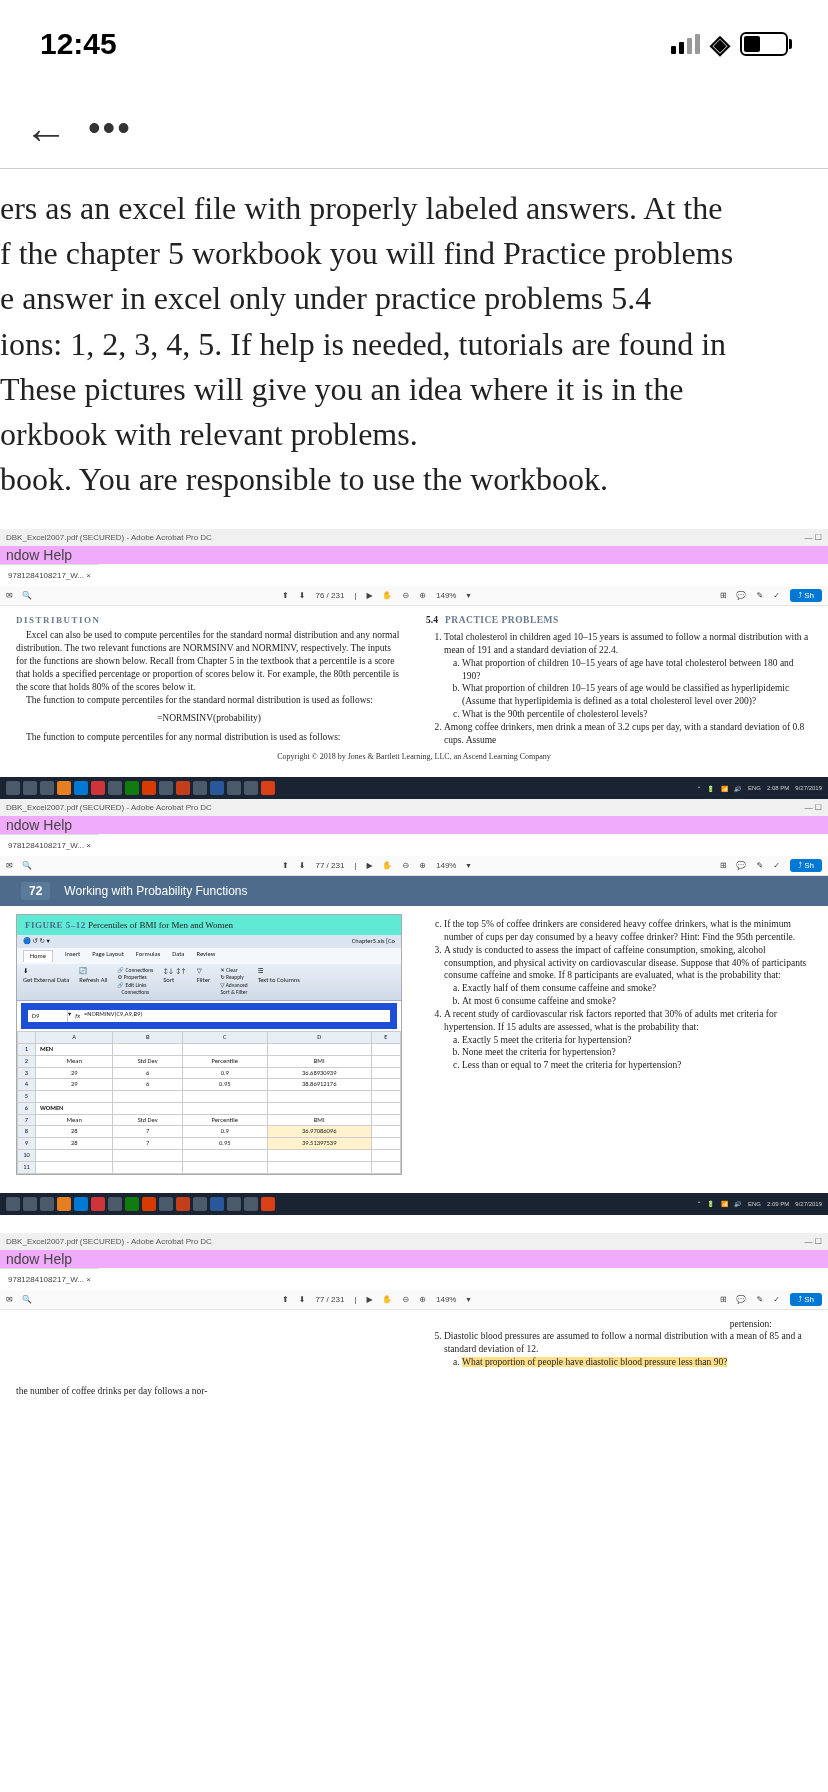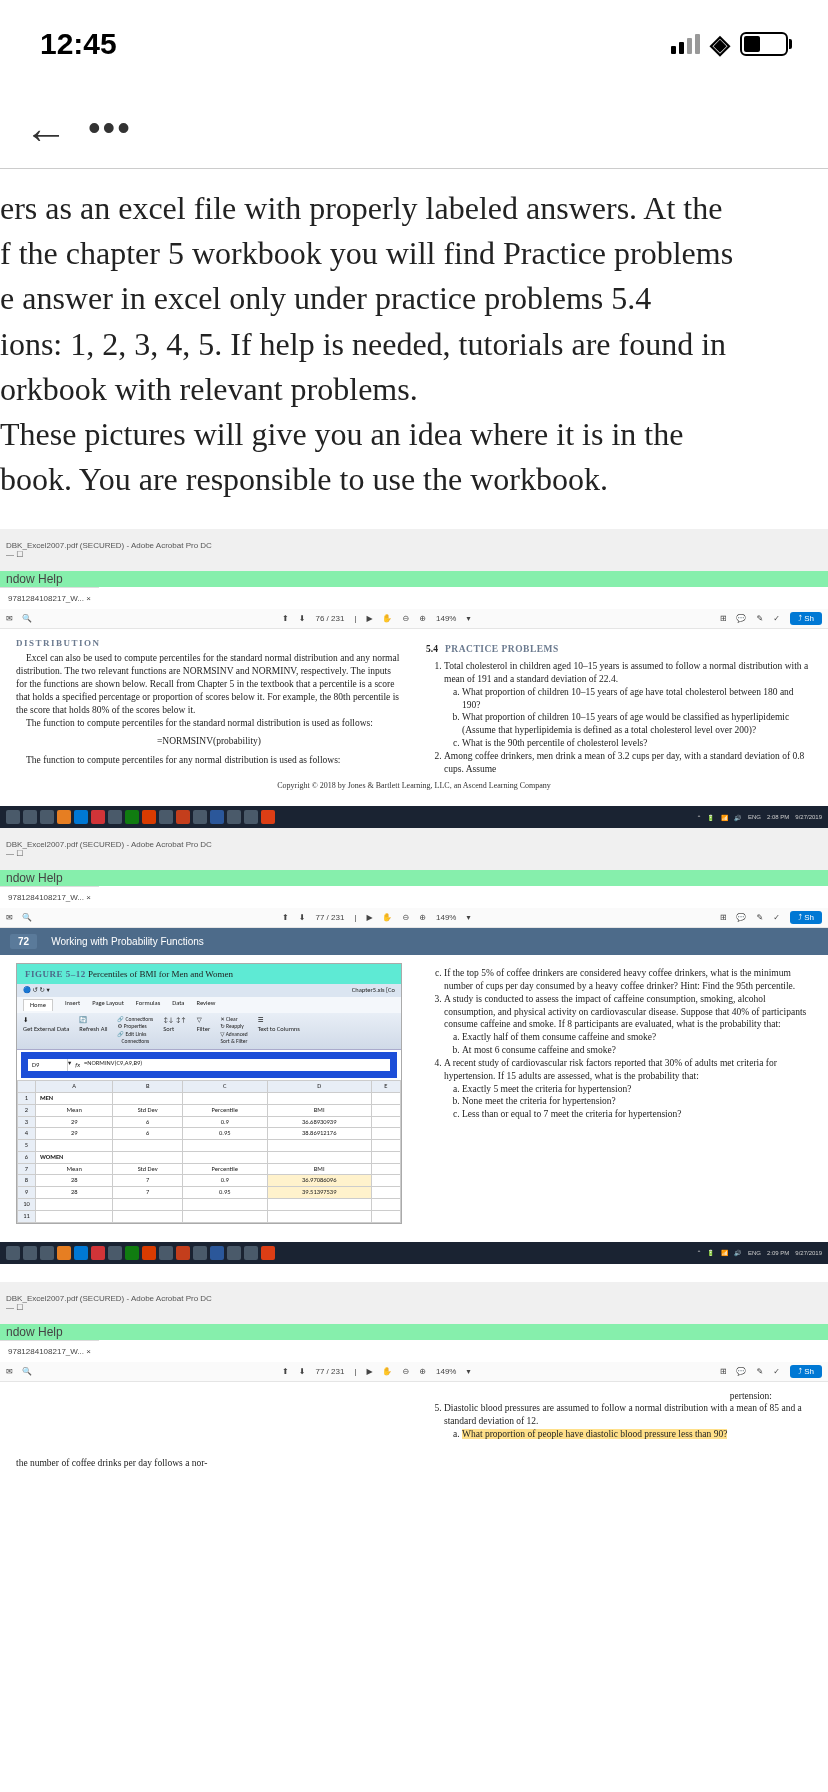--- a/index.html
+++ b/index.html
@@ -52,28 +52,27 @@
 .intro-text p { margin-bottom: 2px; }
 
 .acrobat-window {
   font-family: 'Segoe UI', Tahoma, sans-serif;
   font-size: 9px;
   color: #444;
   margin-top: 14px;
 }
 .acrobat-titlebar {
   background: #f0f0f0;
-  padding: 12px 6px;
+  padding: 4px 6px;
   font-size: 8px;
   display: flex;
   justify-content: space-between;
   color: #555;
-  flex-direction: column;
-}
-.acrobat-menubar { background: #86efac; padding: 1px 6px; font-size: 12px; color: #444; }
+}
+.acrobat-menubar { background: #f0abfc; padding: 1px 6px; font-size: 14px; color: #444; }
 .acrobat-tab {
   background: #fff;
   padding: 6px 8px;
   font-size: 8px;
   display: inline-block;
   border-top: 1px solid #ddd;
 }
 .acrobat-toolbar {
   display: flex;
   align-items: center;
@@ -105,22 +104,22 @@
 .formula { text-align: center; font-family: Georgia, serif; margin: 6px 0; }
 .prac-head { font-weight: bold; color: #6b7a8f; letter-spacing: 0.5px; }
 .prac-num { font-weight: bold; }
 ol.alpha { list-style: lower-alpha; padding-left: 18px; }
 ol.num { list-style: decimal; padding-left: 18px; }
 .copyright { text-align: center; font-size: 8px; color: #333; padding: 6px 0; }
 
 .chapter-banner {
   background: #4d6b8a;
   color: #fff;
-  padding: 6px 10px;
-  font-size: 10px;
+  padding: 6px 21px;
+  font-size: 12px;
   font-family: Arial, sans-serif;
   display: flex;
   align-items: center;
   gap: 14px;
 }
 .chapter-banner .num { background: #5a7a9a; padding: 2px 8px; border-radius: 2px; font-weight: bold; }
 
 .figure-box {
   border: 1px solid #aaa;
   margin-bottom: 10px;
@@ -186,22 +185,22 @@
   <span class="dots">•••</span>
 </div>
 
 <div class="content">
 
 <div class="intro-text">
   <p>ers as an excel file with properly labeled answers. At the</p>
   <p>f the chapter 5 workbook you will find Practice problems</p>
   <p>e answer in excel only under practice problems 5.4</p>
   <p>ions: 1, 2, 3, 4, 5. If help is needed, tutorials are found in</p>
+  <p> These pictures will give you an idea where it is in the </p>
   <p>orkbook with relevant problems.</p>
-  <p> These pictures will give you an idea where it is in the </p>
   <p>book. You are responsible to use the workbook.</p>
 </div>
 
 <div class="acrobat-window">
   <div class="acrobat-titlebar">
     <span>DBK_Excel2007.pdf (SECURED) - Adobe Acrobat Pro DC</span>
     <span>—  ☐</span>
   </div>
   <div class="acrobat-menubar">ndow  Help</div>
   <div class="acrobat-tab">9781284108217_W...  ×</div>
@@ -230,21 +229,21 @@
   <div class="pdf-page">
     <div class="two-col">
       <div class="col">
         <div class="section-heading">DISTRIBUTION</div>
         <p style="text-indent:10px">Excel can also be used to compute percentiles for the standard normal distribution and any normal distribution. The two relevant functions are NORMSINV and NORMINV, respectively. The inputs for the functions are shown below. Recall from Chapter 5 in the textbook that a percentile is a score that holds a specified percentage or proportion of scores below it. For example, the 80th percentile is the score that holds 80% of the scores below it.</p>
         <p style="text-indent:10px">The function to compute percentiles for the standard normal distribution is used as follows:</p>
         <div class="formula">=NORMSINV(probability)</div>
         <p style="text-indent:10px">The function to compute percentiles for any normal distribution is used as follows:</p>
       </div>
       <div class="col">
-        <p style="margin-top:6px"><span class="prac-num">5.4</span>&nbsp;&nbsp;&nbsp;<span class="prac-head">PRACTICE PROBLEMS</span></p>
+        <p style=""><span class="prac-num">5.4</span>&nbsp;&nbsp;&nbsp;<span class="prac-head">PRACTICE PROBLEMS</span></p>
         <ol class="num" style="margin-top:4px">
           <li><span>Total cholesterol in children aged 10–15 years is assumed to follow a normal distribution with a mean of 191 and a standard deviation of 22.4.</span>
             <ol class="alpha">
               <li>What proportion of children 10–15 years of age have total cholesterol between 180 and 190?</li>
               <li>What proportion of children 10–15 years of age would be classified as hyperlipidemic (Assume that hyperlipidemia is defined as a total cholesterol level over 200)?</li>
               <li>What is the 90th percentile of cholesterol levels?</li>
             </ol>
           </li>
           <li>Among coffee drinkers, men drink a mean of 3.2 cups per day, with a standard deviation of 0.8 cups. Assume</li>
         </ol>

